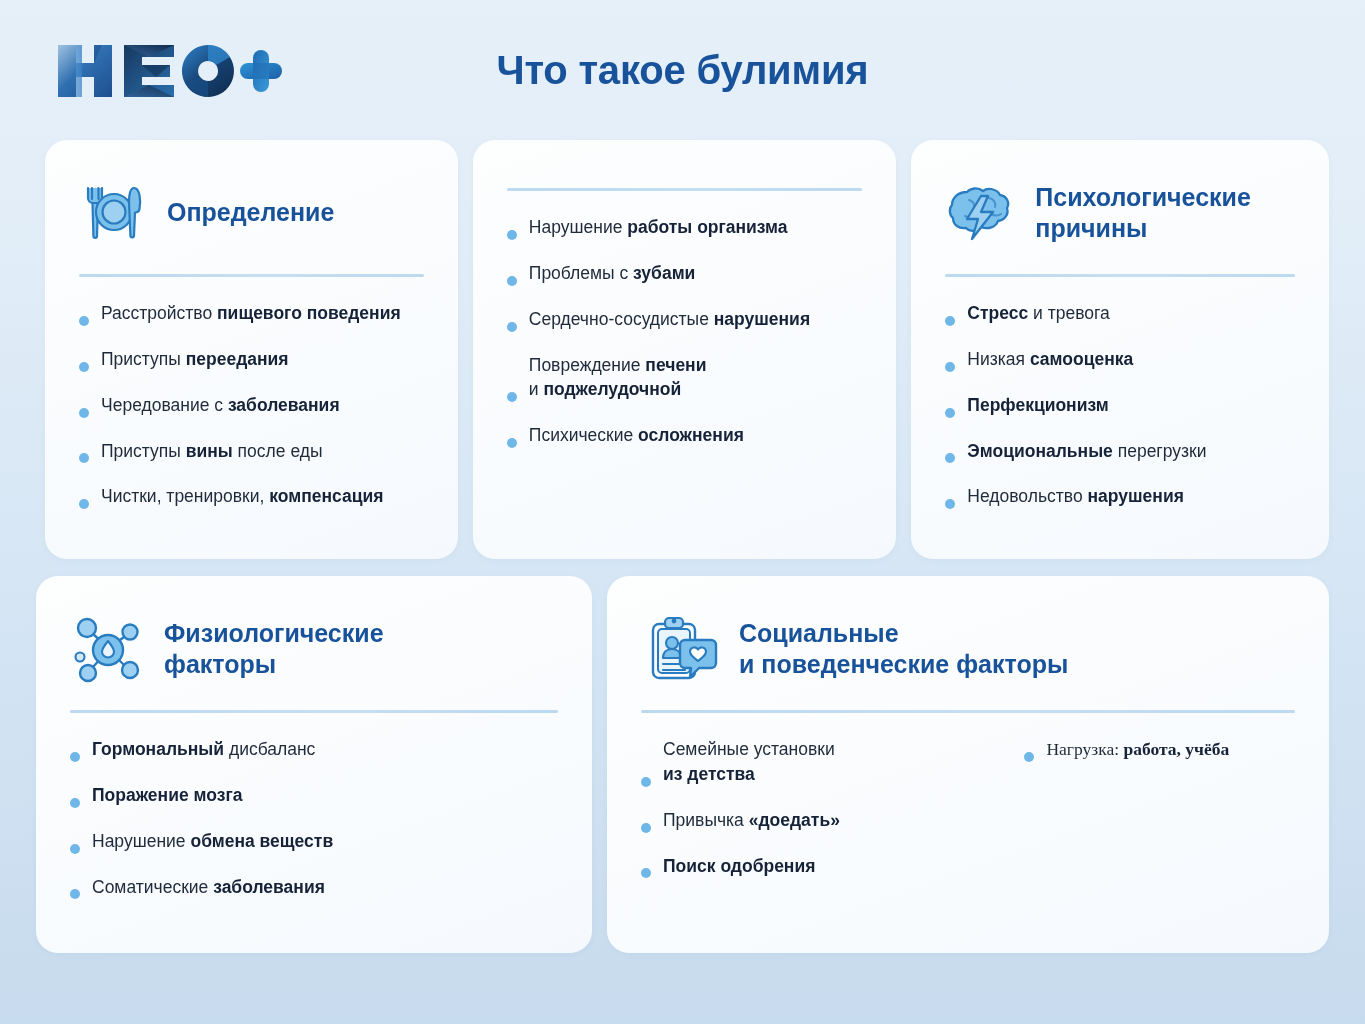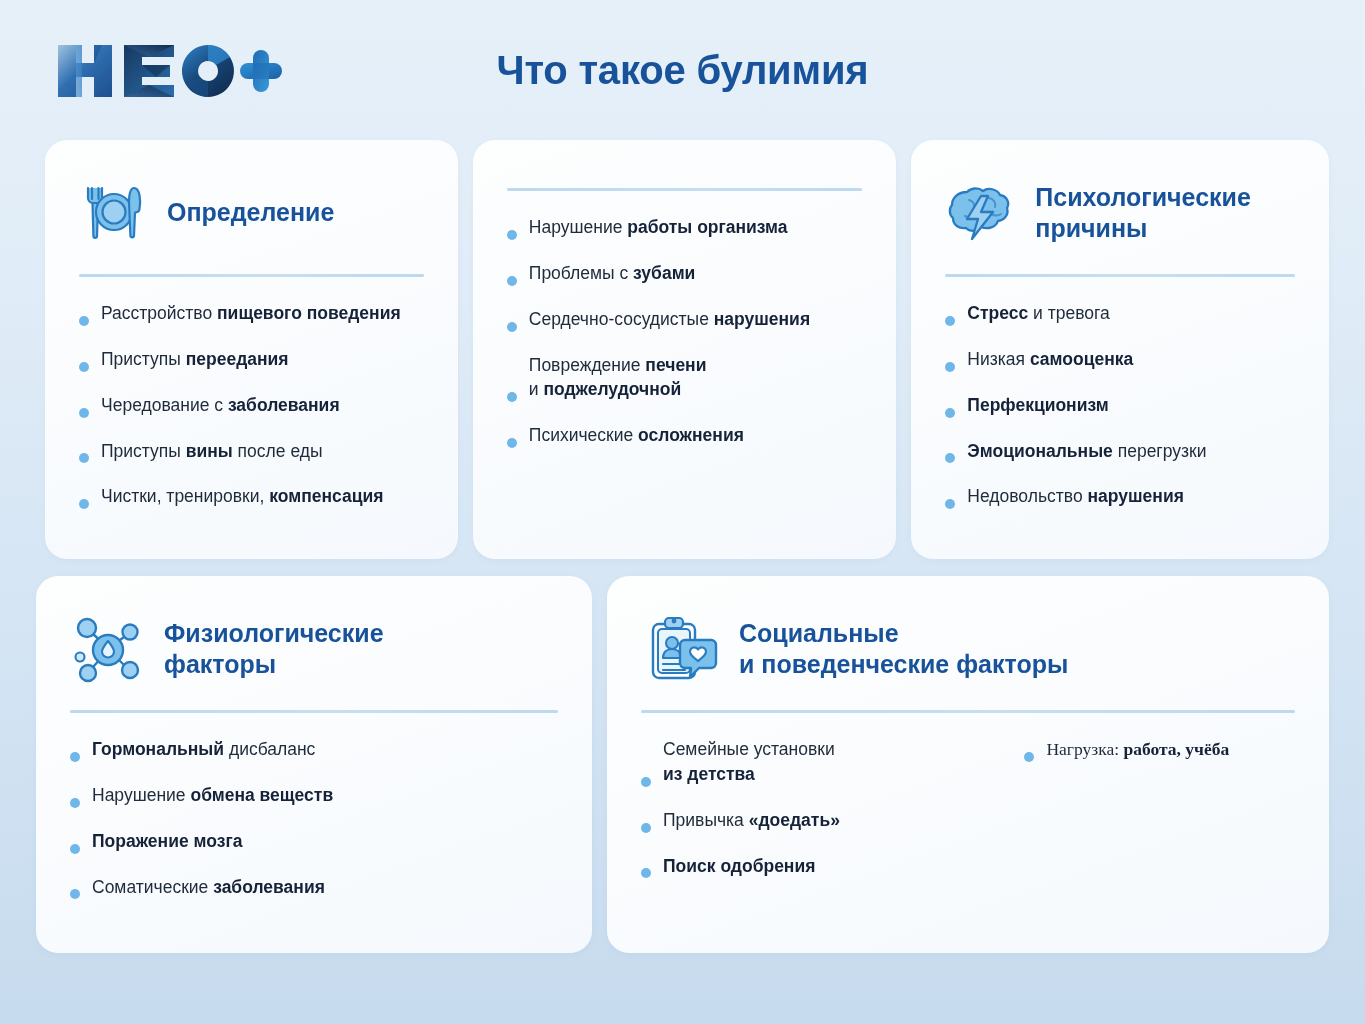--- a/index.html
+++ b/index.html
@@ -319,25 +319,25 @@
         <div class="card-title">Физиологические<br>факторы</div>
       </div>
       <div class="divider"></div>
       <ul class="bullets">
           <li>
             <span class="dot"></span>
             <span><b>Гормональный</b><span> дисбаланс</span></span>
           </li>
           <li>
             <span class="dot"></span>
+            <span><b>Поражение мозга</b></span>
+          </li>
+          <li>
+            <span class="dot"></span>
             <span><span>Нарушение </span><b>обмена веществ</b></span>
-          </li>
-          <li>
-            <span class="dot"></span>
-            <span><b>Поражение мозга</b></span>
           </li>
           <li>
             <span class="dot"></span>
             <span><span>Соматические </span><b>заболевания</b></span>
           </li>
         </ul>
     </div>
 
     <div class="card card-soc">
       <div class="card-head">

